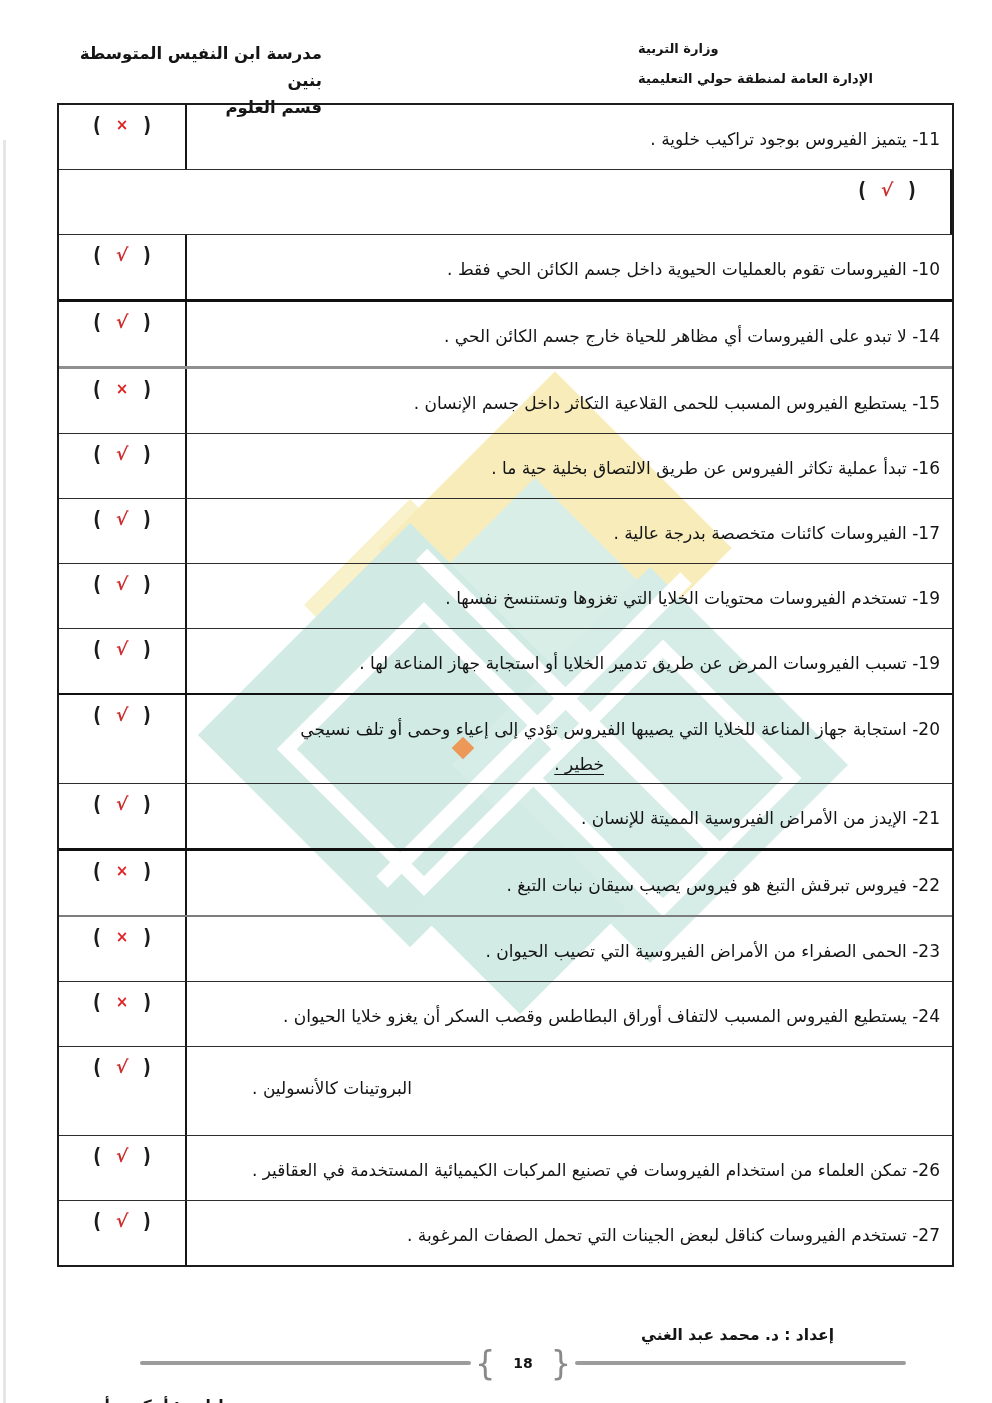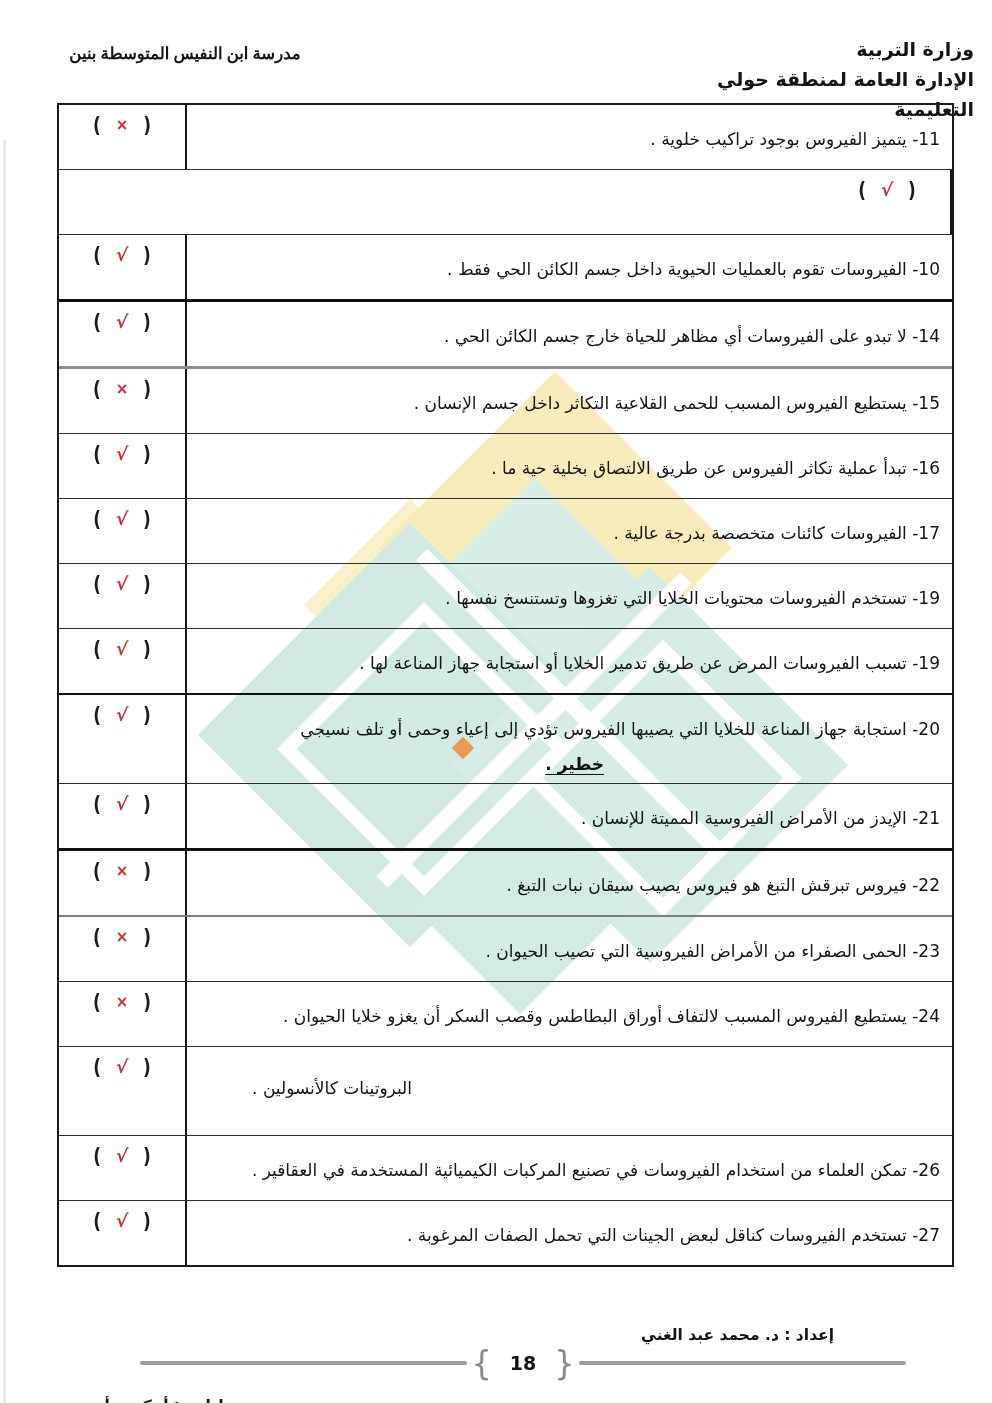--- a/index.html
+++ b/index.html
@@ -20,56 +20,56 @@
   .wm .t1w{left:80px;top:250px;width:180px;height:180px;border:14px solid #fff;background:transparent;}
   .wm .t2{left:270px;top:230px;width:280px;height:280px;background:#cfe9e2;}
   .wm .t2w{left:325px;top:285px;width:170px;height:170px;border:13px solid #fff;background:transparent;}
   .wm .t3{left:210px;top:118px;width:170px;height:170px;background:#d4ece5;}
   .wm .t4{left:205px;top:438px;width:150px;height:150px;background:#cbe8e0;}
   .wm .s1{left:286px;top:120px;width:16px;height:430px;background:#fff;}
   .wm .s2{left:120px;top:300px;width:420px;height:16px;background:#fff;}
   .wm .o1{left:215px;top:345px;width:16px;height:16px;background:#e8873c;}
 
   
-  .hdr-right{position:absolute;right:18px;top:34px;width:336px;text-align:right;
-    font-weight:bold;font-size:19px;line-height:30px;z-index:2;}
-  .hdr-left{position:absolute;left:48px;top:40px;width:274px;text-align:center;
-    font-weight:bold;font-size:16.5px;line-height:27px;z-index:2;font-family:Liberation Serif, serif;}
+  .hdr-right{position:absolute;right:18px;top:34px;width:336px;text-align:left;
+    font-weight:bold;font-size:13px;line-height:30px;z-index:2;}
+  .hdr-left{position:absolute;left:48px;top:40px;width:274px;
+    font-weight:bold;font-size:16.5px;line-height:27px;z-index:2;}
 
   
   .sheet{position:absolute;left:57px;top:103px;width:893px;z-index:2;
     border:2px solid #1c1c1c;direction:rtl;background:transparent;}
   .row{display:flex;min-height:64px;border-top:1px solid #2d2d2d;background:transparent;}
   .row.first{border-top:none;}
   .row.tall{min-height:88px;}
   .row.bt-thick{border-top:3px solid #101010;}
   .row.bt-thick-gray{border-top:3px solid #8f8f8f;}
   .row.bt-med{border-top:2px solid #101010;}
   .row.bt-med-gray{border-top:2px solid #7d7d7d;}
   .qcell{flex:1;padding:9px 12px 4px 8px;font-size:17px;line-height:1.65;color:#141414;margin-top:11px;}
   .q2{margin-top:7px;}
-  .q2.l2-mid{padding-right:336px;font-weight:bold;}
+  .q2.l2-mid{padding-right:336px;}
   .q2.l2-left{padding-right:528px;}
   .q2.u2{text-decoration:underline;text-underline-offset:4px;}
   .acell{width:126px;border-right:2px solid #161616;display:flex;align-items:flex-start;
     justify-content:center;gap:15px;padding-top:9px;font-size:17px;font-weight:bold;color:#222;}
   .mk{font-size:18px;line-height:1.2;}
   .mk.cross{color:#e02222;font-size:15px;transform:translateY(2px);}
   .mk.check{color:#cf2c2c;transform:rotate(4deg);}
   .paren{color:#1b1b1b;transform:scaleY(1.25);}
 
   
   .ftr-right{position:absolute;right:158px;top:1326px;font-weight:bold;font-size:15.5px;z-index:2;}
   .ftr-left{position:absolute;left:74px;top:1397px;font-weight:bold;font-size:15.5px;z-index:2;}
   .pageline{position:absolute;left:140px;top:1346px;width:766px;height:34px;z-index:2;
     display:flex;align-items:center;direction:ltr;}
   .pageline .seg{flex:1;height:4px;background:#9c9c9c;border-radius:3px;}
   .pageline .brk{font-size:32px;color:#8a8a8a;font-weight:normal;line-height:0;
     margin:0 4px;transform:scaleY(1.05);}
-  .pageline .num{font-size:19px;font-weight:bold;color:#141414;padding:0 14px;}
+  .pageline .num{font-size:14px;font-weight:bold;color:#141414;padding:0 14px;}
 </style>
 </head>
 <body>
 
 <div class="page">
 
   <div class="wm">
     <div class="d y2"></div>
     <div class="d y1"></div>
     <div class="d t3"></div>
@@ -84,20 +84,21 @@
   </div>
 
   <div class="scan-edge"></div>
 
   <div class="hdr-right">
     <div>وزارة التربية</div>
     <div>الإدارة العامة لمنطقة حولي التعليمية</div>
   </div>
   <div class="hdr-left">
     <div>مدرسة ابن النفيس المتوسطة بنين</div>
+    <div>قسم العلوم</div>
   </div>
 
   <div class="sheet" id="sheet">
       <div class="row first">
       <div class="qcell">
         <span class="q1">11- يتميز الفيروس بوجود تراكيب خلوية .</span>
         
       </div>
       <div class="acell">
         <span class="paren">(</span>

